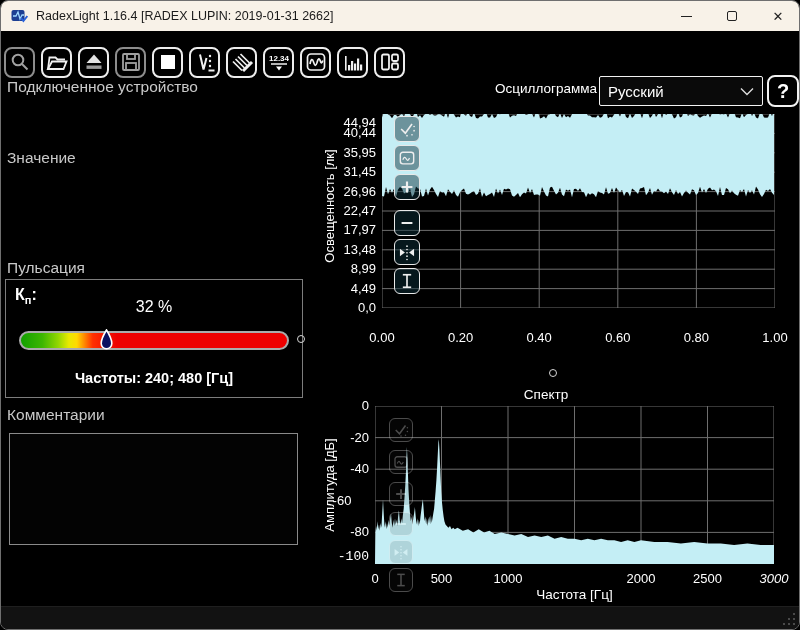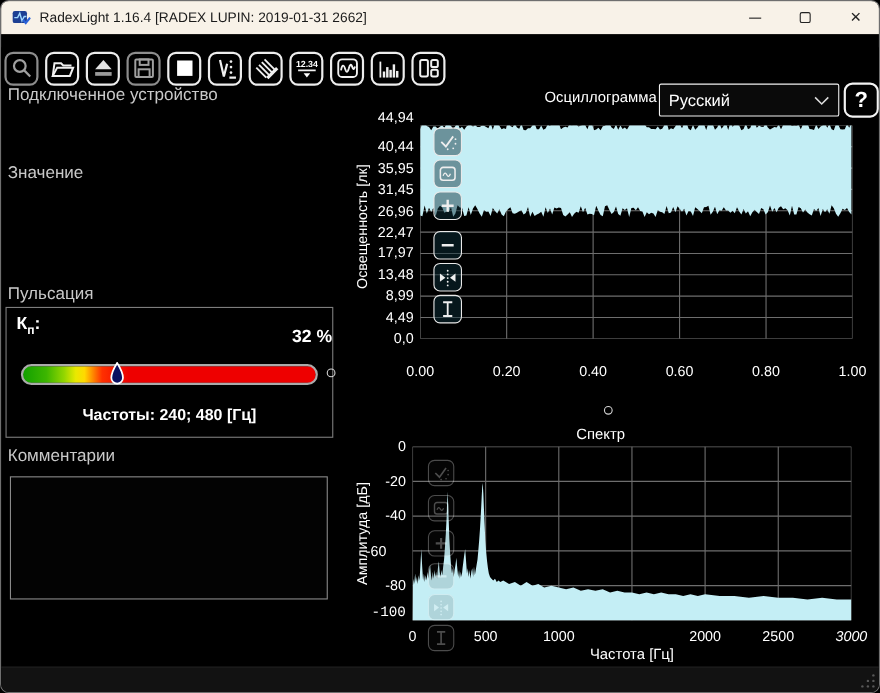--- a/index.html
+++ b/index.html
@@ -36,21 +36,21 @@
   .reading{position:absolute;left:0;width:100%;text-align:center;color:#fff;font-weight:bold;font-size:15px;}
   .gradbar{position:absolute;left:13px;width:270px;height:19px;border:2px solid #ababab;border-radius:10px;}
   .gradbar.lux{background:linear-gradient(90deg,#e60c0c 0%,#f05a00 10%,#ffa300 22%,#ffe400 31%,
                #bfe300 38%,#12a000 45%,#12a000 67%,#bfe300 74%,#ffe400 79%,#ffa300 86%,
                #f05a00 93%,#e60c0c 100%);}
   .gradbar.kp{background:linear-gradient(90deg,#12a000 0%,#3db600 8%,#93d600 14%,#e9e900 18%,
               #ffd900 21%,#ff3000 27%,#ee0000 36%,#ee0000 100%);}
   .droplet{position:absolute;top:-4px;width:13px;height:23px;}
   .kpwrap{position:absolute;left:9px;top:6px;color:#fff;font-weight:bold;font-size:16px;}
   .kpwrap sub{font-size:11px;}
-  .kpval{position:absolute;left:0;width:100%;text-align:right;color:#fff;font-weight:bold;font-size:16px;}
+  .kpval{position:absolute;left:0;width:100%;text-align:center;color:#fff;font-weight:normal;font-size:16px;}
   .freqs{position:absolute;left:0;width:100%;text-align:center;color:#fff;font-weight:bold;font-size:14.5px;}
   .comments{position:absolute;left:8px;top:432px;width:289px;height:112px;background:#030303;
             border:1px solid #8a8a8a;color:#ddd;resize:none;outline:none;font-size:13px;}
   
   .charttitle{position:absolute;color:#fff;font-size:13.5px;text-align:center;}
   .axtitle-y{position:absolute;width:200px;height:16px;color:#fff;font-size:13px;text-align:center;
              transform:rotate(-90deg);}
   .axtitle-x{position:absolute;color:#fff;font-size:13.5px;text-align:center;}
   .tick{position:absolute;color:#fff;font-size:13px;}
   .tick.y{text-align:right;}
@@ -220,21 +220,21 @@
           <line x1="0" y1="174.6" x2="393" y2="174.6" stroke="#6e6e6e" stroke-width="1"></line>
           <line x1="0" y1="194" x2="393" y2="194" stroke="#6e6e6e" stroke-width="1"></line>
           <line x1="0" y1="0" x2="0" y2="194" stroke="#6e6e6e" stroke-width="1"></line>
           <line x1="78.6" y1="0" x2="78.6" y2="194" stroke="#6e6e6e" stroke-width="1"></line>
           <line x1="157.2" y1="0" x2="157.2" y2="194" stroke="#6e6e6e" stroke-width="1"></line>
           <line x1="235.8" y1="0" x2="235.8" y2="194" stroke="#6e6e6e" stroke-width="1"></line>
           <line x1="314.4" y1="0" x2="314.4" y2="194" stroke="#6e6e6e" stroke-width="1"></line>
           <line x1="393" y1="0" x2="393" y2="194" stroke="#6e6e6e" stroke-width="1"></line>
           <polygon points="0,3.4 2,-2.2 4,-2.6 6,0.5 8,1.4 10,4.3 12,1.0 14,1.0 16,3.0 18,0.9 20,-0.0 22,2.2 24,-1.5 26,-0.6 28,0.3 30,3.5 32,0.5 34,-2.2 36,2.9 38,1.2 40,3.9 42,1.1 44,-0.4 46,-0.4 48,1.1 50,-0.1 52,1.4 54,1.4 56,0.3 58,0.3 60,1.5 62,2.7 64,-2.2 66,4.0 68,-2.4 70,-1.3 72,0.4 74,3.4 76,2.5 78,3.3 80,-2.7 82,0.5 84,1.7 86,-1.5 88,1.9 90,3.1 92,-1.6 94,4.1 96,4.4 98,2.6 100,2.5 102,0.0 104,-1.7 106,3.5 108,3.5 110,-0.0 112,4.0 114,2.9 116,-1.1 118,0.6 120,-2.6 122,-1.7 124,-2.0 126,-1.9 128,3.4 130,1.8 132,1.2 134,1.9 136,-1.7 138,0.2 140,-2.8 142,-0.7 144,0.9 146,0.2 148,-0.5 150,-0.3 152,3.4 154,-2.0 156,-1.8 158,4.4 160,3.7 162,2.2 164,4.4 166,0.8 168,0.3 170,-2.1 172,-1.5 174,1.9 176,3.3 178,-0.8 180,4.0 182,0.1 184,3.2 186,2.0 188,3.8 190,0.3 192,-2.6 194,-2.6 196,-1.3 198,-1.9 200,-1.9 202,-2.2 204,-1.1 206,1.6 208,1.6 210,3.3 212,3.3 214,3.4 216,1.1 218,3.7 220,3.1 222,-0.3 224,-2.8 226,4.2 228,2.7 230,3.5 232,0.7 234,-2.3 236,-1.1 238,2.5 240,-1.9 242,-2.8 244,3.1 246,4.3 248,-0.5 250,4.0 252,2.0 254,-1.3 256,-0.5 258,-1.3 260,4.2 262,-2.1 264,-1.2 266,-1.0 268,3.9 270,1.8 272,-2.1 274,3.0 276,0.3 278,-2.3 280,4.2 282,-2.6 284,1.3 286,-0.7 288,-0.8 290,0.2 292,4.5 294,3.2 296,-1.7 298,3.4 300,2.4 302,-2.6 304,-2.5 306,2.1 308,0.2 310,1.3 312,1.5 314,-2.0 316,1.9 318,3.7 320,2.5 322,1.5 324,2.0 326,-0.8 328,3.6 330,-0.7 332,-0.5 334,-2.1 336,-1.0 338,0.6 340,0.0 342,0.4 344,-0.7 346,3.4 348,-1.1 350,-2.1 352,-2.1 354,3.2 356,3.6 358,4.2 360,-0.9 362,3.2 364,0.9 366,-0.2 368,-2.1 370,2.1 372,-1.3 374,3.6 376,4.4 378,-1.3 380,-0.9 382,3.5 384,3.7 386,3.5 388,-1.5 390,2.1 392,-2.5 392,81.0 390,78.7 388,75.0 386,76.9 384,75.8 382,79.9 380,83.0 378,80.3 376,75.4 374,72.5 372,80.4 370,76.3 368,79.0 366,75.9 364,82.4 362,75.0 360,77.9 358,76.0 356,81.8 354,80.8 352,79.2 350,76.4 348,79.2 346,75.3 344,74.1 342,80.9 340,80.9 338,73.0 336,82.0 334,77.2 332,75.4 330,76.3 328,73.5 326,74.8 324,79.0 322,75.1 320,78.6 318,72.8 316,78.9 314,80.9 312,76.3 310,75.2 308,80.6 306,78.8 304,76.6 302,78.9 300,82.5 298,78.1 296,80.0 294,75.9 292,81.1 290,78.3 288,74.3 286,79.9 284,77.5 282,79.3 280,77.4 278,77.3 276,74.4 274,77.6 272,77.1 270,80.7 268,74.0 266,78.4 264,81.2 262,73.0 260,74.1 258,74.5 256,79.9 254,77.8 252,76.1 250,74.5 248,82.4 246,78.3 244,77.9 242,82.0 240,75.8 238,78.6 236,76.1 234,73.4 232,78.9 230,74.1 228,79.1 226,79.8 224,73.3 222,80.6 220,78.9 218,78.4 216,77.0 214,83.2 212,80.2 210,79.3 208,80.8 206,78.9 204,83.2 202,78.2 200,77.9 198,74.3 196,77.1 194,74.8 192,75.1 190,83.2 188,75.4 186,76.8 184,75.4 182,82.2 180,80.5 178,73.8 176,78.8 174,80.6 172,76.8 170,72.7 168,73.5 166,82.6 164,81.4 162,77.6 160,73.1 158,81.7 156,80.6 154,80.4 152,81.1 150,74.9 148,79.0 146,73.5 144,79.5 142,78.5 140,80.3 138,83.2 136,79.0 134,81.1 132,82.8 130,81.4 128,75.2 126,74.6 124,75.6 122,74.7 120,80.9 118,75.6 116,79.6 114,74.4 112,83.1 110,78.6 108,80.0 106,80.9 104,82.3 102,78.4 100,83.0 98,74.2 96,79.7 94,81.0 92,77.1 90,78.1 88,79.5 86,80.4 84,79.8 82,74.4 80,75.9 78,78.2 76,82.7 74,80.9 72,76.3 70,80.0 68,77.8 66,75.2 64,82.3 62,78.2 60,78.4 58,77.0 56,83.0 54,80.1 52,75.9 50,72.7 48,75.6 46,81.5 44,74.5 42,82.0 40,82.4 38,74.8 36,74.6 34,72.5 32,80.2 30,83.1 28,74.2 26,78.8 24,78.3 22,79.4 20,74.6 18,73.0 16,75.6 14,82.8 12,74.8 10,78.8 8,74.9 6,80.2 4,72.9 2,82.5 0,81.9" fill="#c4eef5"></polygon>
         </svg>
-        <div class="tick y" style="left:317px;top:98px;width:58px;">44,94</div>
+        <div class="tick y" style="left:317px;top:114px;width:58px;">44,94</div>
         <div class="tick y" style="left:317px;top:124.4px;width:58px;">40,44</div>
         <div class="tick y" style="left:317px;top:143.8px;width:58px;">35,95</div>
         <div class="tick y" style="left:317px;top:163.2px;width:58px;">31,45</div>
         <div class="tick y" style="left:317px;top:182.6px;width:58px;">26,96</div>
         <div class="tick y" style="left:317px;top:202px;width:58px;">22,47</div>
         <div class="tick y" style="left:317px;top:221.4px;width:58px;">17,97</div>
         <div class="tick y" style="left:317px;top:240.8px;width:58px;">13,48</div>
         <div class="tick y" style="left:317px;top:260.2px;width:58px;">8,99</div>
         <div class="tick y" style="left:317px;top:279.6px;width:58px;">4,49</div>
         <div class="tick y" style="left:317px;top:299px;width:58px;">0,0</div>

